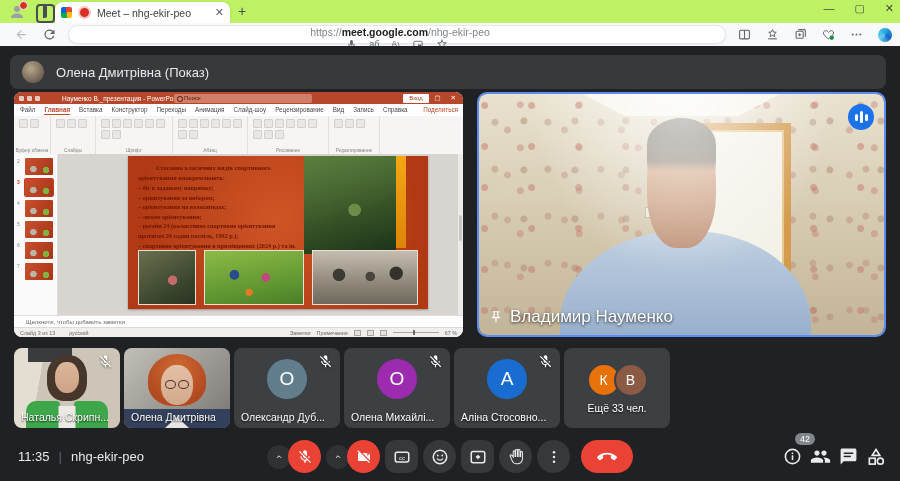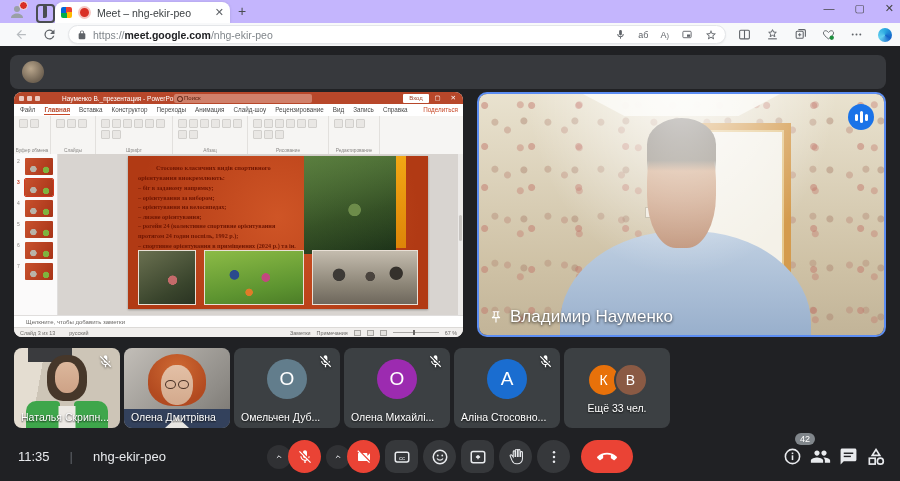--- a/index.html
+++ b/index.html
@@ -1,36 +1,36 @@
 <!DOCTYPE html>
 <html><head>
 <meta charset="utf-8">
 <style>
   html,body{margin:0;padding:0;width:900px;height:481px;overflow:hidden;background:#202124;
     font-family:"Liberation Sans",sans-serif;-webkit-font-smoothing:antialiased;}
   .stage{position:relative;width:900px;height:481px;}
 
   
-  .tabstrip{position:absolute;left:0;top:0;width:900px;height:23px;background:#c4b5fd;}
+  .tabstrip{position:absolute;left:0;top:0;width:900px;height:23px;background:#bef264;}
   .profile-btn{position:absolute;left:8px;top:3px;width:18px;height:18px;}
   .profile-dot{position:absolute;right:-2px;top:-2px;width:7px;height:7px;border-radius:50%;background:#d93025;border:1px solid #eef0f3;}
   .ws-btn{position:absolute;left:36px;top:4px;width:15px;height:15px;border:2px solid #4a4d51;border-radius:4px;}
   .ws-btn::after{content:"";position:absolute;left:5px;top:-1px;width:4px;height:13px;background:#4a4d51;border-radius:0 2px 2px 0;}
   .tab{position:absolute;left:55px;top:2px;width:175px;height:21px;background:#fff;border-radius:8px 8px 0 0;
        box-shadow:0 0 3px rgba(0,0,0,.12);display:flex;align-items:center;padding:0 6px;box-sizing:border-box;}
   .favicon{width:11px;height:11px;border-radius:2px;background:conic-gradient(#ea4335 0 25%,#ffba00 0 50%,#00ac47 0 75%,#0066da 0);flex:0 0 auto;}
   .recdot{width:9px;height:9px;border-radius:50%;background:#d93025;border:2px solid #f4c7c3;margin-left:6px;flex:0 0 auto;}
   .tabtitle{font-size:10.5px;color:#3c4043;margin-left:6px;white-space:nowrap;overflow:hidden;flex:1;}
   .tabclose{font-size:11px;color:#5f6368;margin-left:4px;flex:0 0 auto;}
   .newtab{position:absolute;left:238px;top:3px;font-size:14px;color:#4a4d51;}
   .wincontrols{position:absolute;right:6px;top:2px;display:flex;gap:20px;font-size:11px;color:#454545;}
   .toolbar{position:absolute;left:0;top:23px;width:900px;height:23px;background:#f8f9fa;border-bottom:1px solid #e2e4e7;}
   .nav-ic{position:absolute;top:4px;width:15px;height:15px;}
   .urlpill{position:absolute;left:68px;top:2px;width:658px;height:19px;background:#fff;border:1px solid #e4e6e9;
-      border-radius:10px;box-shadow:0 1px 2px rgba(0,0,0,.06);display:flex;align-items:center;padding:0 8px;box-sizing:border-box;}
+      border-radius:10px;box-shadow:0 1px 2px rgba(0,0,0,.06);display:flex;align-items:center;padding:0 8px;box-sizing:border-box;flex-direction:column;}
   .urltext{font-size:10.5px;color:#80868b;margin-left:6px;white-space:nowrap;flex:1;}
   .urltext b{color:#202124;font-weight:bold;}
   .pill-icons{display:flex;gap:12px;align-items:center;}
   .tb-right{position:absolute;right:8px;top:3px;display:flex;gap:15px;align-items:center;height:17px;}
   .copilot{width:14px;height:14px;border-radius:50%;background:conic-gradient(#2aa9e0,#1462c9,#64d0f0,#2aa9e0);}
   .ticon{font-size:9px;color:#5f6368;}
 
   
   .meet{position:absolute;left:0;top:46px;width:900px;height:435px;background:#202124;}
   .banner{position:absolute;left:10px;top:9px;width:876px;height:34px;background:#37393d;border-radius:8px;
@@ -179,21 +179,21 @@
      background:radial-gradient(circle at 50% 64%,#dcb49a 0 30%,rgba(0,0,0,0) 31%),
      radial-gradient(circle at 50% 36%,#a9542f 0 46%,rgba(0,0,0,0) 47%),
      linear-gradient(#63666d,#4c4f55);}
   .ovwrap{display:flex;justify-content:center;margin-top:15px;}
   .ovc{width:30px;height:30px;border-radius:50%;color:#fff;font-size:14px;display:flex;align-items:center;
      justify-content:center;border:2px solid #3c4043;box-sizing:content-box;}
   .ovc+.ovc{margin-left:-7px;}
 
   
   .controlbar{position:absolute;left:0;bottom:0;width:900px;height:49px;}
-  .cb-left{position:absolute;left:18px;top:0;height:49px;display:flex;align-items:center;font-size:13px;color:#e8eaed;gap:20px;}
+  .cb-left{position:absolute;left:18px;top:0;height:49px;display:flex;align-items:center;font-size:13px;color:#e8eaed;gap:9px;}
   .cb-left .sep{color:#5f6368;}
   .cb-center{position:absolute;left:0;right:0;top:0;height:49px;display:flex;align-items:center;justify-content:center;gap:5px;}
   .splitbtn{display:flex;align-items:center;}
   .chev{width:24px;height:24px;border-radius:50%;background:#303134;display:flex;align-items:center;justify-content:center;margin-right:-3px;}
   .cbtn{width:33px;height:33px;border-radius:50%;background:#36383b;display:flex;align-items:center;justify-content:center;}
   .cbtn.sq{border-radius:10px;}
   .cbtn.red{background:#ea4335;}
   .endcall{width:52px;height:33px;border-radius:17px;background:#ea4335;display:flex;align-items:center;justify-content:center;margin-left:6px;}
   .cb-right{position:absolute;right:14px;top:0;height:49px;display:flex;align-items:center;gap:8px;}
   .badge{position:absolute;right:71px;top:1px;background:#80868b;color:#fff;font-size:9px;border-radius:8px;
@@ -278,20 +278,21 @@
           <circle cx="19" cy="12" r="1.8" fill="#5f6368"></circle>
         </svg>
       <span class="copilot"></span>
     </div>
   </div>
 
   <div class="meet">
 
     <div class="banner">
       <span class="bav"></span>
+      <span class="bname">Олена Дмитрівна (Показ)</span>
     </div>
 
     <div class="ppt-tile">
       <div class="ppt-titlebar">
         <span class="qicons">
             <span></span>
             <span></span>
             <span></span>
           </span>
         <span class="ppt-title">Науменко В._презентация - PowerPoint</span>
@@ -501,21 +502,21 @@
             <div class="collar"></div>
         </div>
         <div class="pname">Олена Дмитрівна</div>
       </div>
 
       <div class="ptile">
         <div class="avletter" style="background: rgb(98, 125, 140);">О</div>
         <svg class="pmute" viewBox="0 0 24 24">
             <path d="M19 11h-1.7c0 .74-.16 1.43-.43 2.05l1.23 1.23c.56-.98.9-2.09.9-3.28zm-4.02.17c0-.06.02-.11.02-.17V5c0-1.66-1.34-3-3-3S9 3.34 9 5v.18l5.98 5.99zM4.27 3L3 4.27l6.01 6.01V11c0 1.66 1.33 3 2.99 3 .22 0 .44-.03.65-.08l1.66 1.66c-.71.33-1.5.52-2.31.52-2.76 0-5.3-2.1-5.3-5.1H5c0 3.41 2.72 6.23 6 6.72V21h2v-3.28c.91-.13 1.77-.45 2.54-.9L19.73 21 21 19.73 4.27 3z" fill="#fff"></path>
           </svg>
-        <div class="pname">Омельчен Дуб...</div>
+        <div class="pname">Олександр Дуб...</div>
       </div>
 
       <div class="ptile">
         <div class="avletter" style="background: rgb(156, 43, 176);">О</div>
         <svg class="pmute" viewBox="0 0 24 24">
             <path d="M19 11h-1.7c0 .74-.16 1.43-.43 2.05l1.23 1.23c.56-.98.9-2.09.9-3.28zm-4.02.17c0-.06.02-.11.02-.17V5c0-1.66-1.34-3-3-3S9 3.34 9 5v.18l5.98 5.99zM4.27 3L3 4.27l6.01 6.01V11c0 1.66 1.33 3 2.99 3 .22 0 .44-.03.65-.08l1.66 1.66c-.71.33-1.5.52-2.31.52-2.76 0-5.3-2.1-5.3-5.1H5c0 3.41 2.72 6.23 6 6.72V21h2v-3.28c.91-.13 1.77-.45 2.54-.9L19.73 21 21 19.73 4.27 3z" fill="#fff"></path>
           </svg>
         <div class="pname">Олена Михайлі...</div>
       </div>
 

